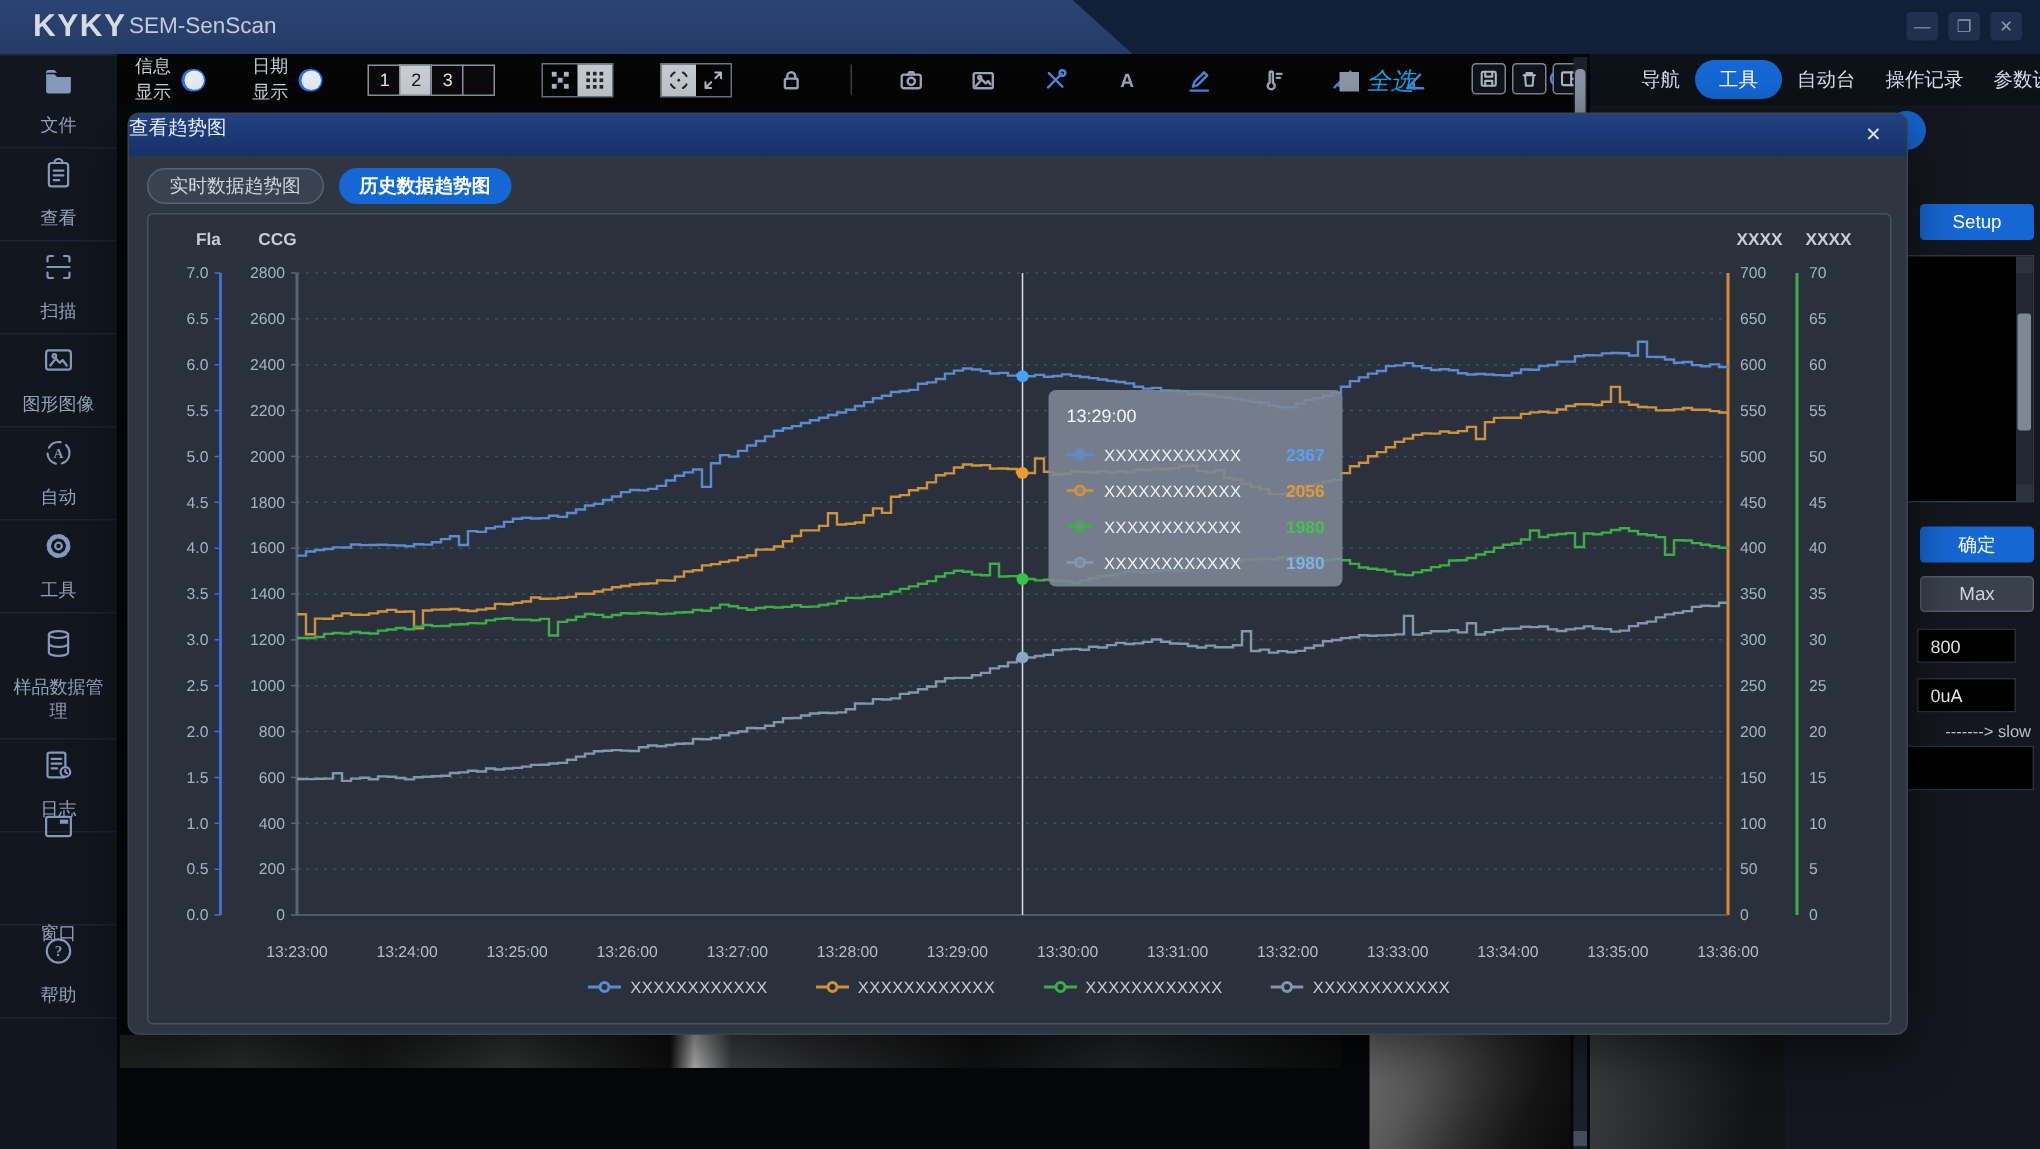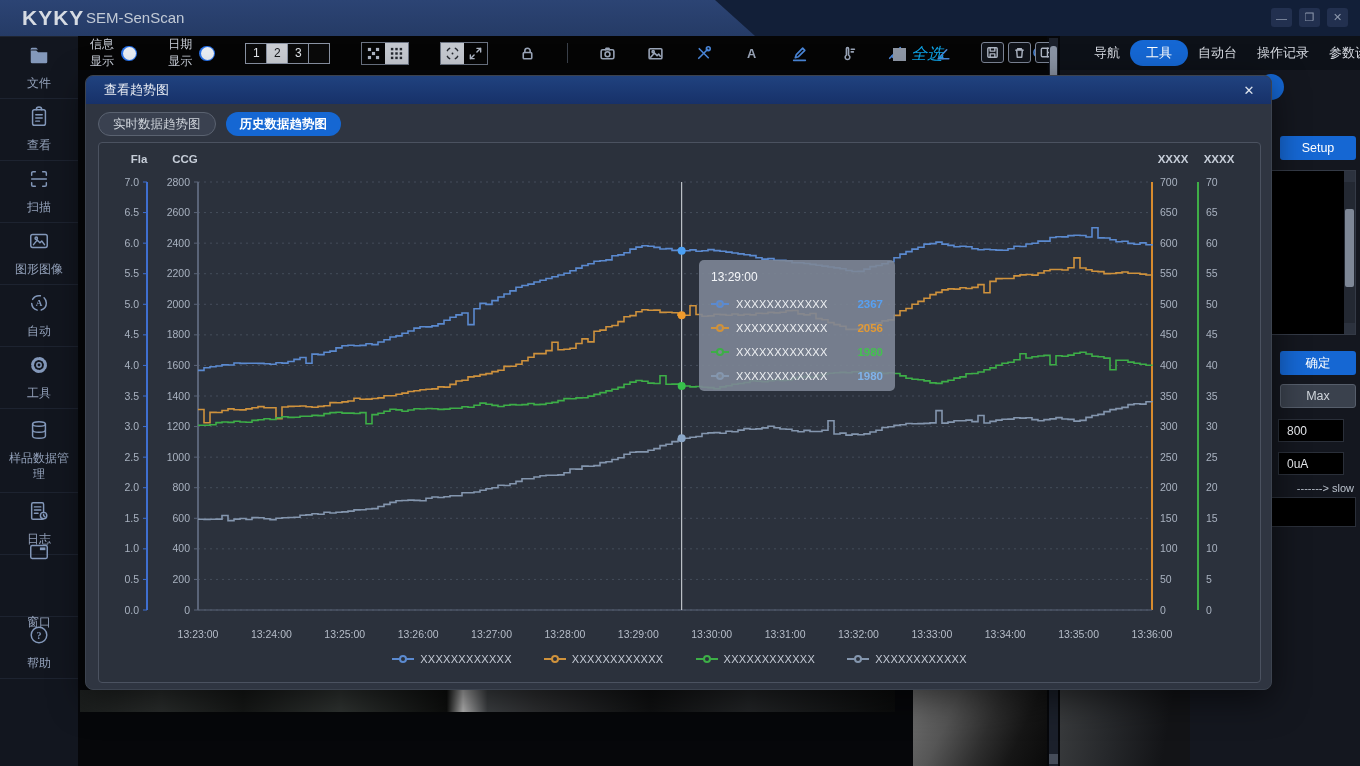--- a/index.html
+++ b/index.html
@@ -84,21 +84,21 @@
   #stripCam { position:absolute; left:80px; top:690px; width:815px; height:22px;
     background:linear-gradient(90deg,#1c1f1e,#2a2d2c 10%,#161817 20%,#303432 32%,#0d0e0d 45%,#b8b8b8 47%,#3d4043 50%,#2e2f31 56%,#101112 70%,#232527 82%,#0b0c0c 100%); }
   #semFrag { position:absolute; left:913px; top:690px; width:134px; height:76px;
     background:linear-gradient(115deg,#6f6f6f 0%,#565656 28%,#2e2e2e 55%,#161616 76%,#0a0a0a 100%); }
 
   
   #modal { position:absolute; left:85px; top:75px; width:1187px; height:615px; background:#2f3541;
     border:1px solid #3c434f; border-radius:8px; box-shadow:0 10px 34px rgba(0,0,0,0.55); }
   #modalHeader { position:absolute; left:0; top:0; width:100%; height:28px;
     background:linear-gradient(180deg,#20427f,#173169); border-radius:7px 7px 0 0;
-    display:flex; align-items:center; padding-left:18px; }
+    display:flex; }
   #modalTitle { font-size:13px; color:#e8ecf3; }
   #modalClose { position:absolute; right:14px; top:6px; width:16px; height:16px; color:#dfe5ee;
     font-size:13px; display:flex; align-items:center; justify-content:center; }
   #modalTabs { position:absolute; left:12px; top:36px; display:flex; gap:10px; }
   .mtab { height:24px; padding:0 14px; font-size:12.5px; display:flex; align-items:center;
     border-radius:13px; }
   .mtab.inactive { background:#3a4150; border:1px solid #5a6270; color:#cfd4db; }
   .mtab.active { background:#1567d3; color:#fff; font-weight:bold; }
   #chartPanel { position:absolute; left:12px; top:66px; width:1163px; height:541px; background:#2b313c;
     border:1px solid #4b5260; border-radius:4px; }

